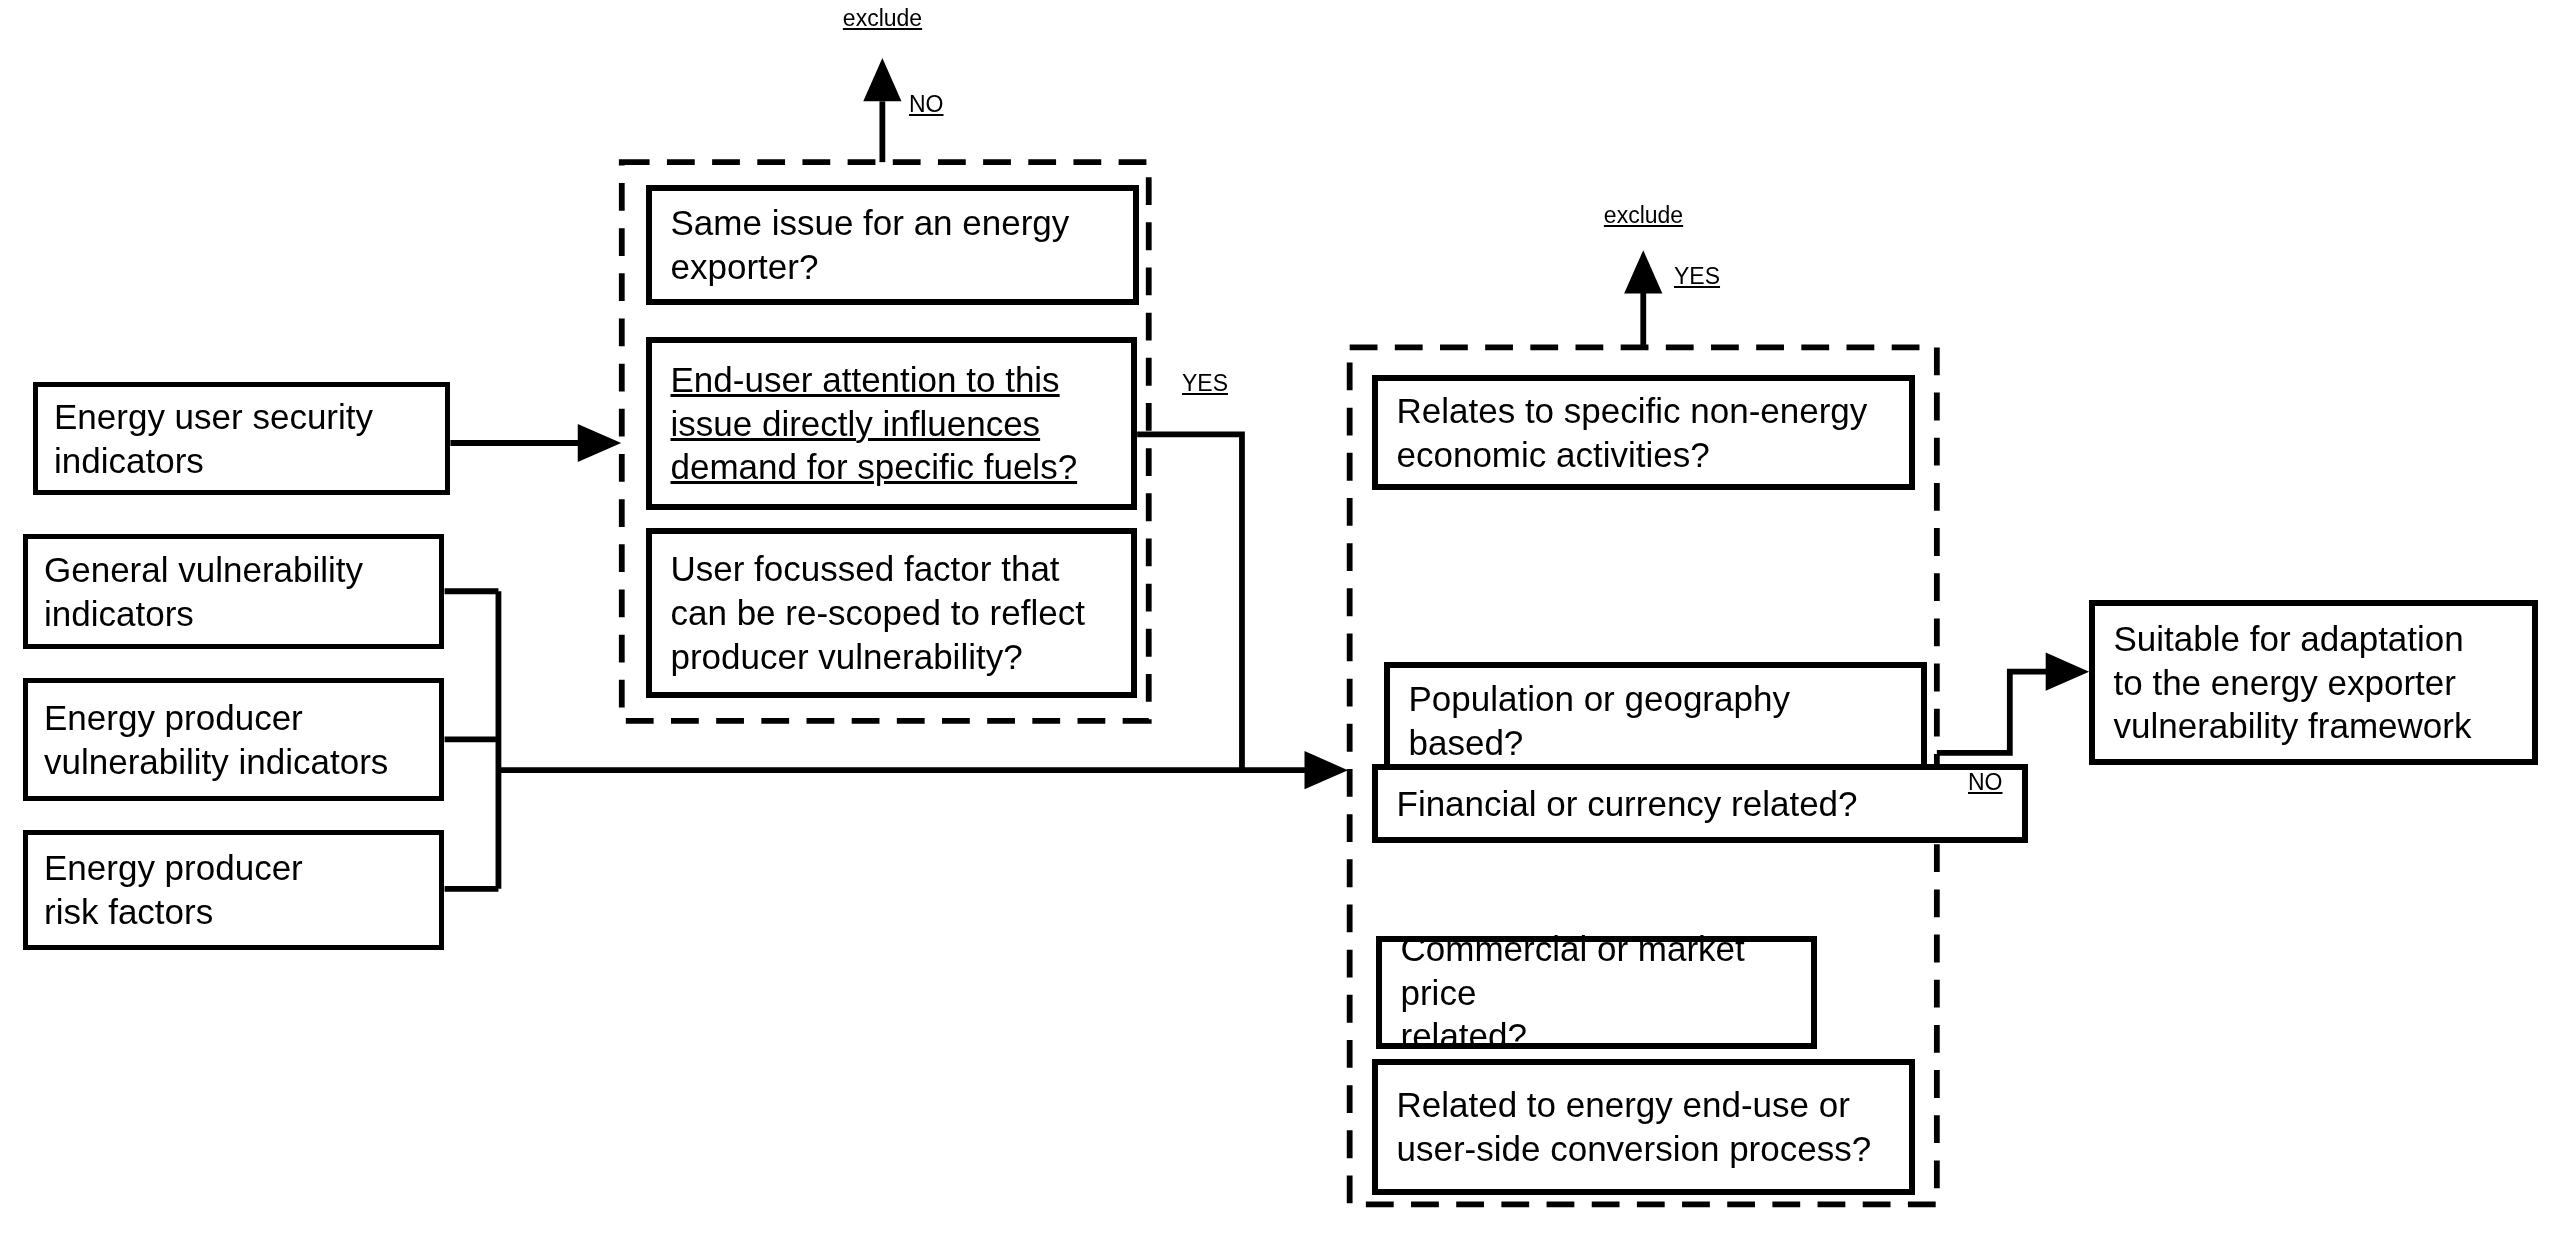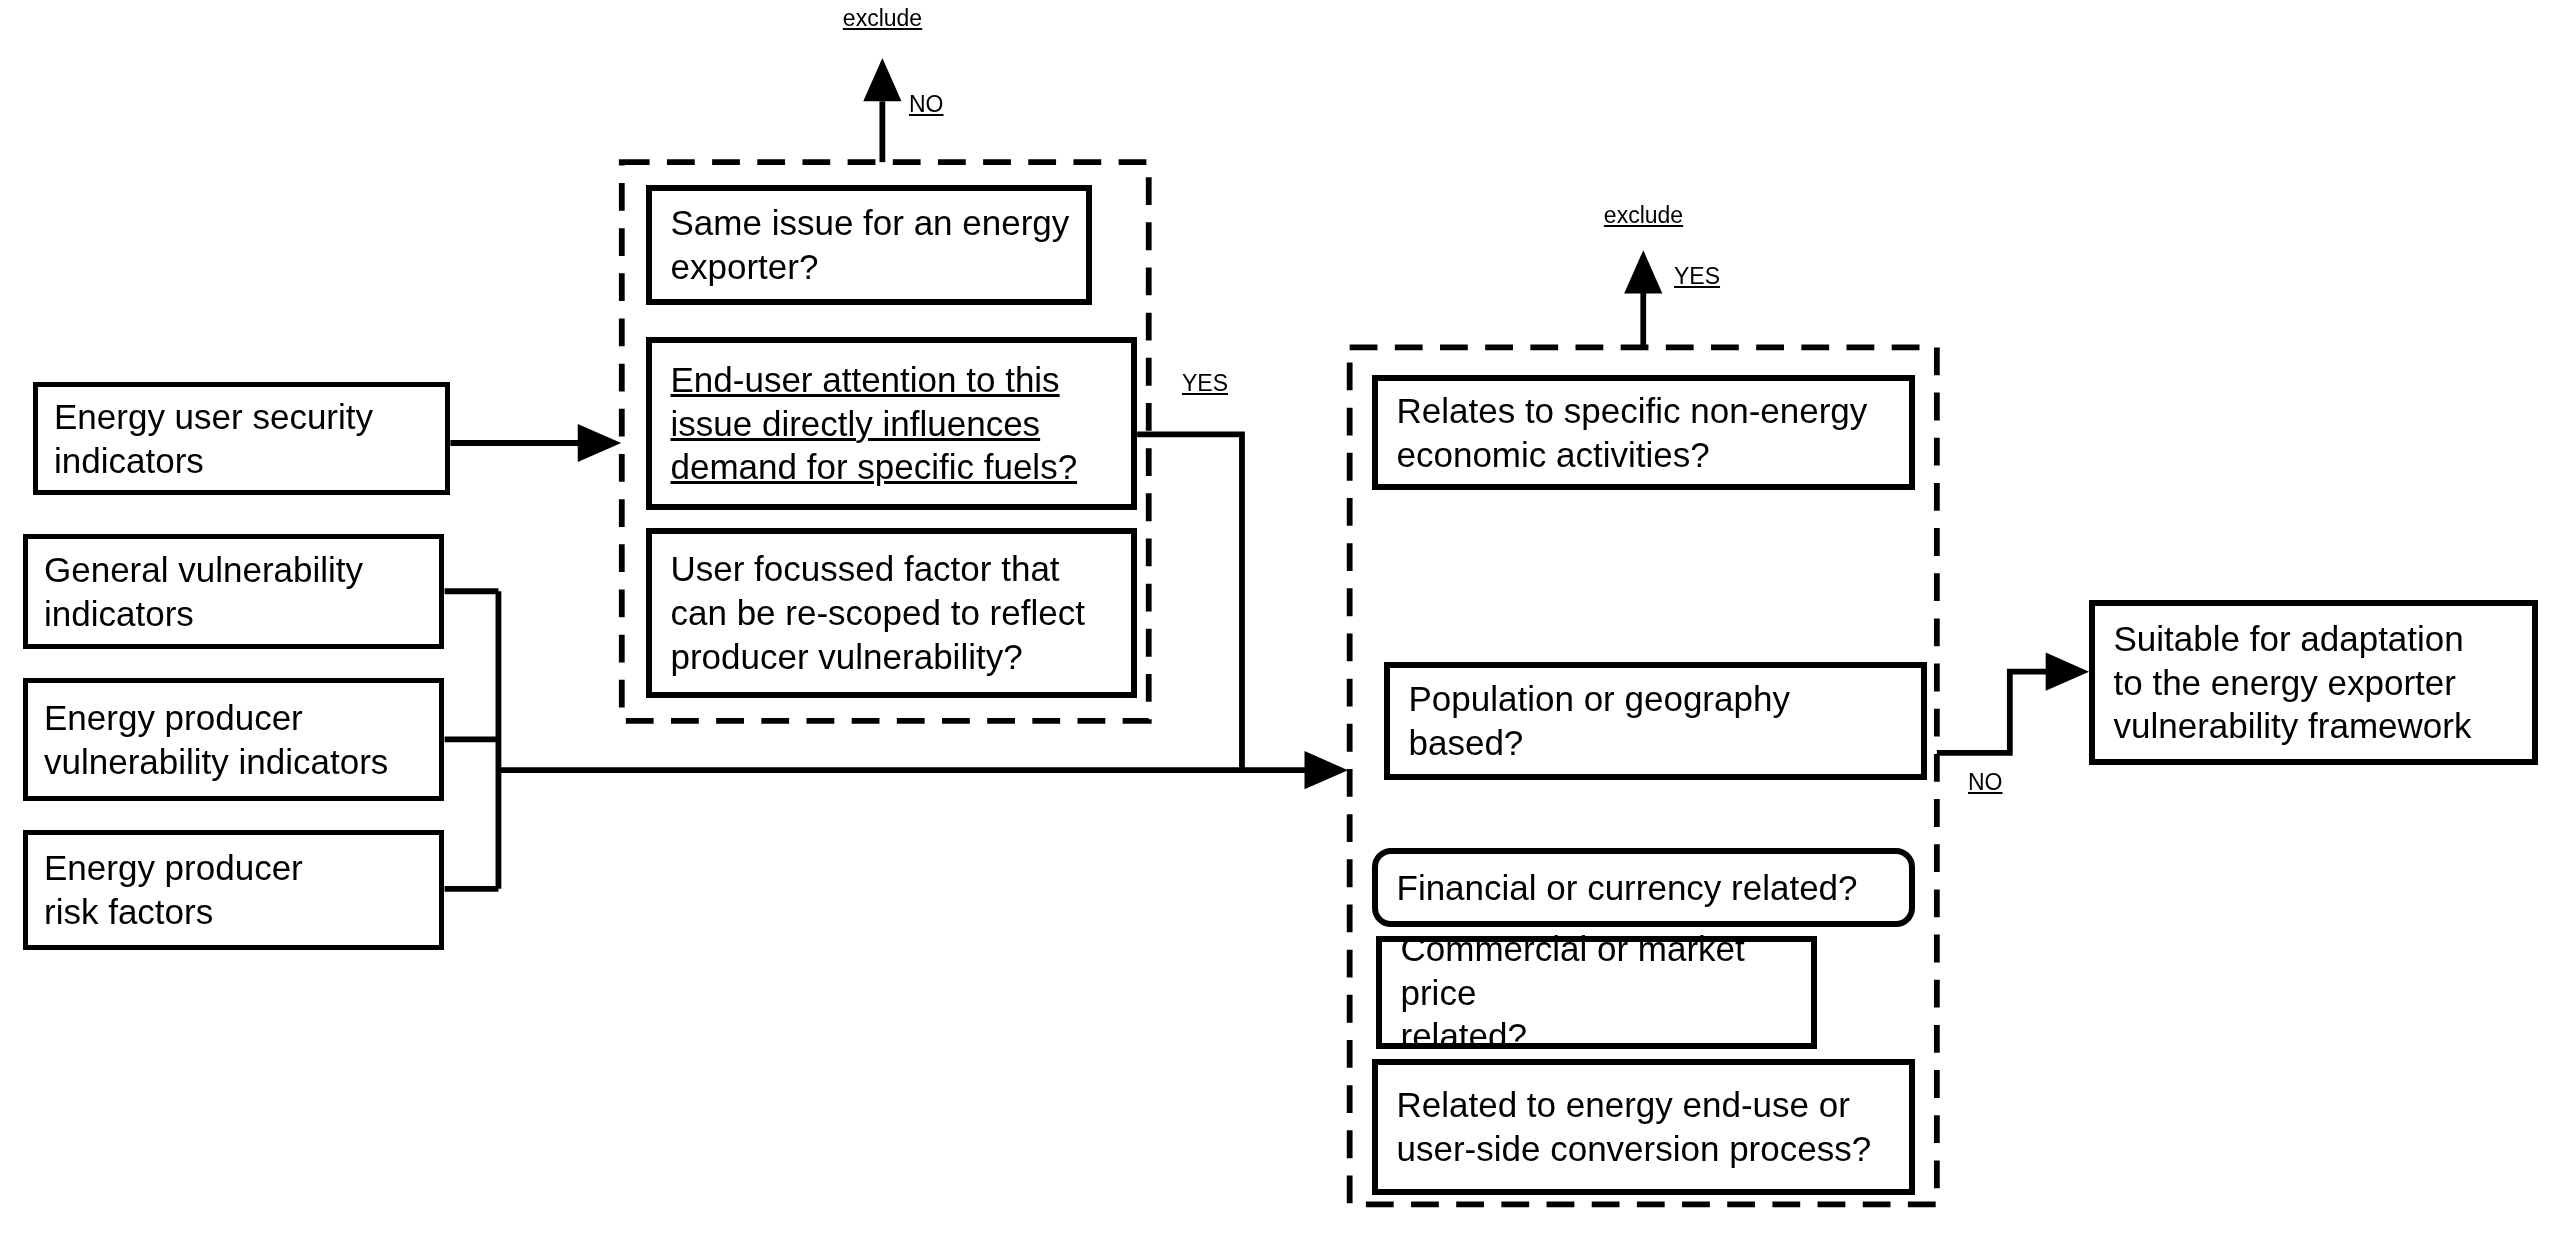--- a/index.html
+++ b/index.html
@@ -53,21 +53,21 @@
   </div>
   <div class="box src" style="left:23px;top:678px;width:421px;height:123px;">
     <span>Energy producer
 vulnerability indicators</span>
   </div>
   <div class="box src" style="left:23px;top:830px;width:421px;height:120px;">
     <span>Energy producer
 risk factors</span>
   </div>
 
-  <div class="box" style="left:646px;top:185px;width:446px;height:120px;">
+  <div class="box" style="left:646px;top:185px;width:493px;height:120px;">
     <span>Same issue for an energy
 exporter?</span>
   </div>
   <div class="box" style="left:646px;top:337px;width:491px;height:173px;text-decoration:underline;">
     <span>End-user attention to this
 issue directly influences
 demand for specific fuels?</span>
   </div>
   <div class="box" style="left:646px;top:528px;width:491px;height:170px;align-items:center;">
     <span>User focussed factor that
@@ -76,21 +76,21 @@
   </div>
 
   <div class="box" style="left:1372px;top:375px;width:543px;height:115px;">
     <span>Relates to specific non-energy
 economic activities?</span>
   </div>
   <div class="box" style="left:1372px;top:662px;width:543px;height:118px;margin-left:12px;">
     <span>Population or geography
 based?</span>
   </div>
-  <div class="box" style="left:1372px;top:848px;width:543px;height:79px;border-radius:19px;">
+  <div class="box" style="left:1372px;top:764px;width:656px;height:79px;">
     <span>Financial or currency related?</span>
   </div>
   <div class="box" style="left:1376px;top:914px;width:441px;height:113px;margin-top:22px;">
     <span>Commercial or market price
 related?</span>
   </div>
   <div class="box" style="left:1372px;top:1059px;width:543px;height:136px;">
     <span>Related to energy end-use or
 user-side conversion process?</span>
   </div>

